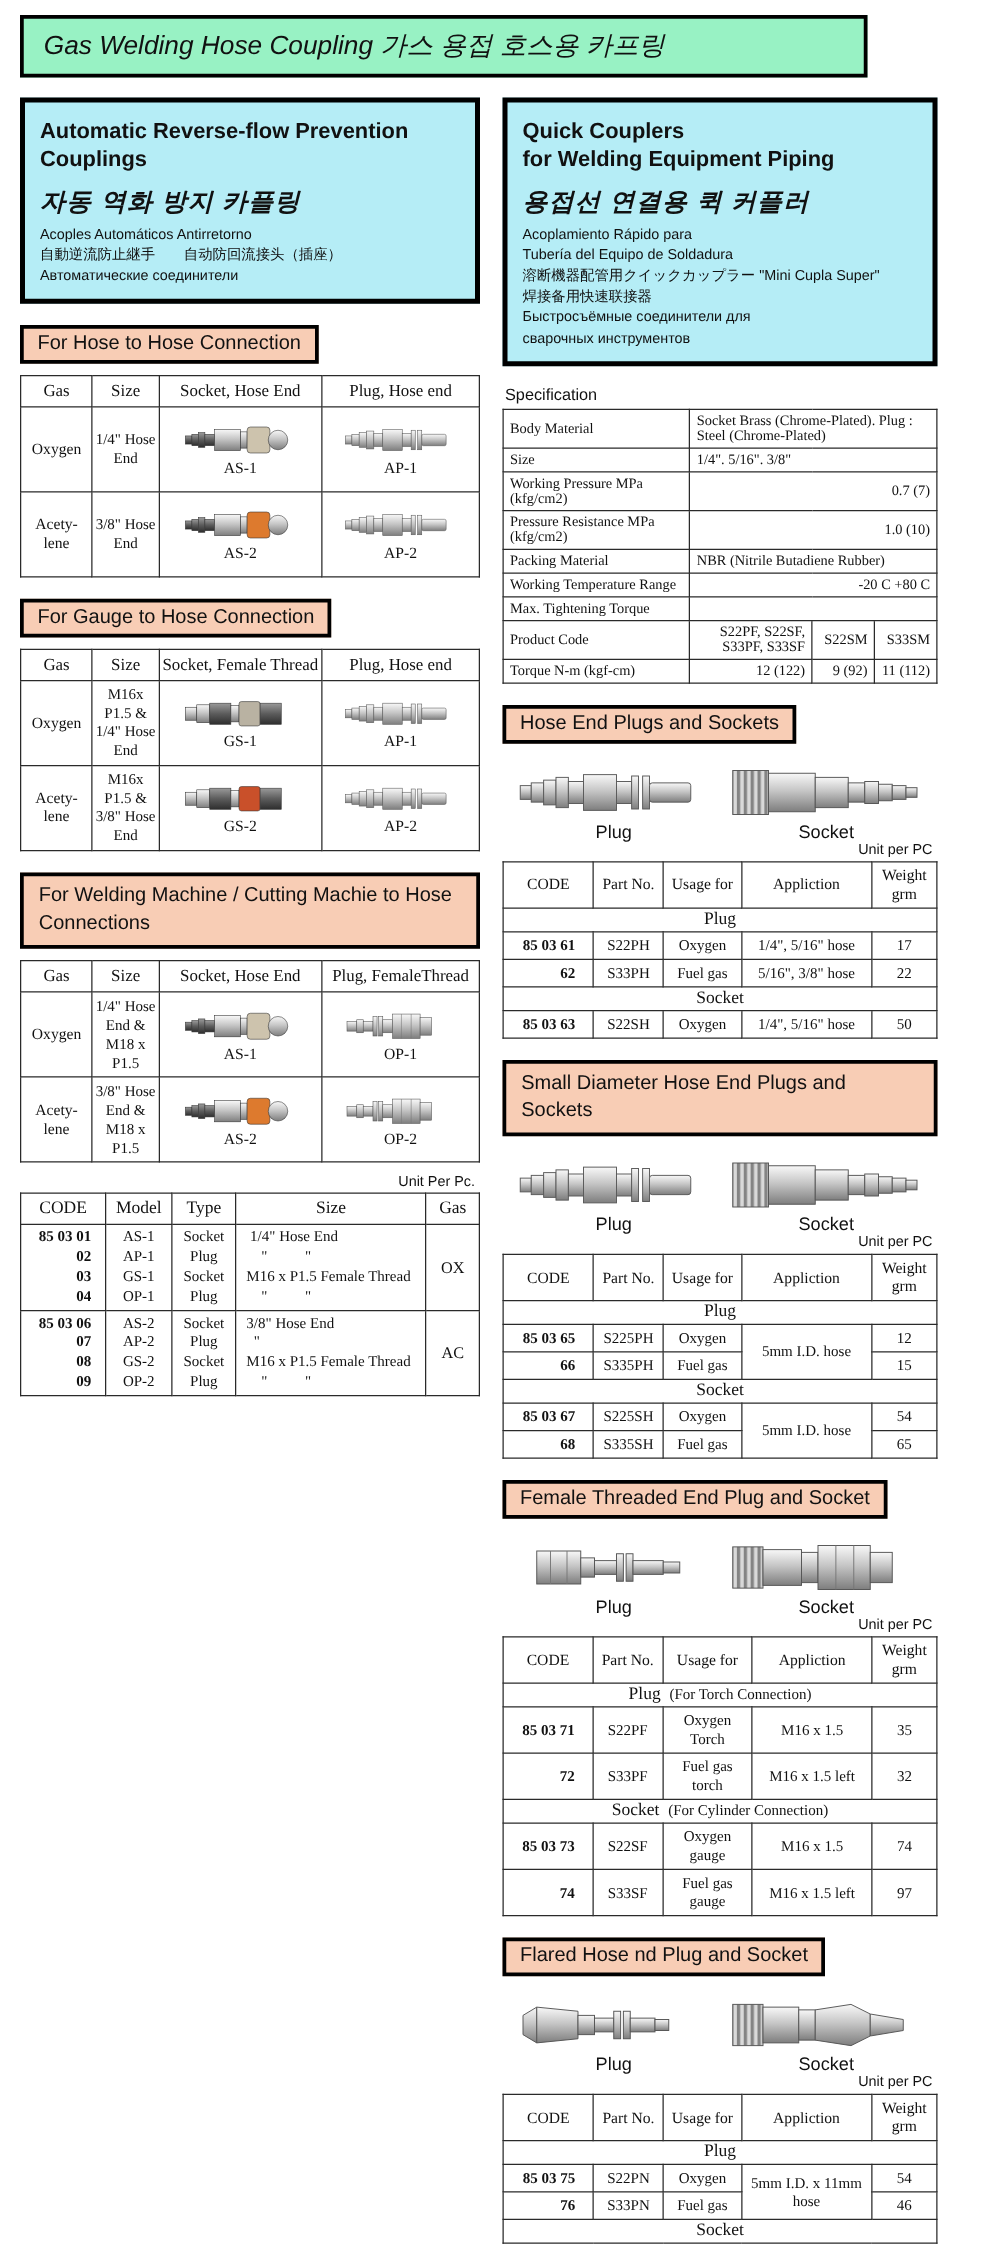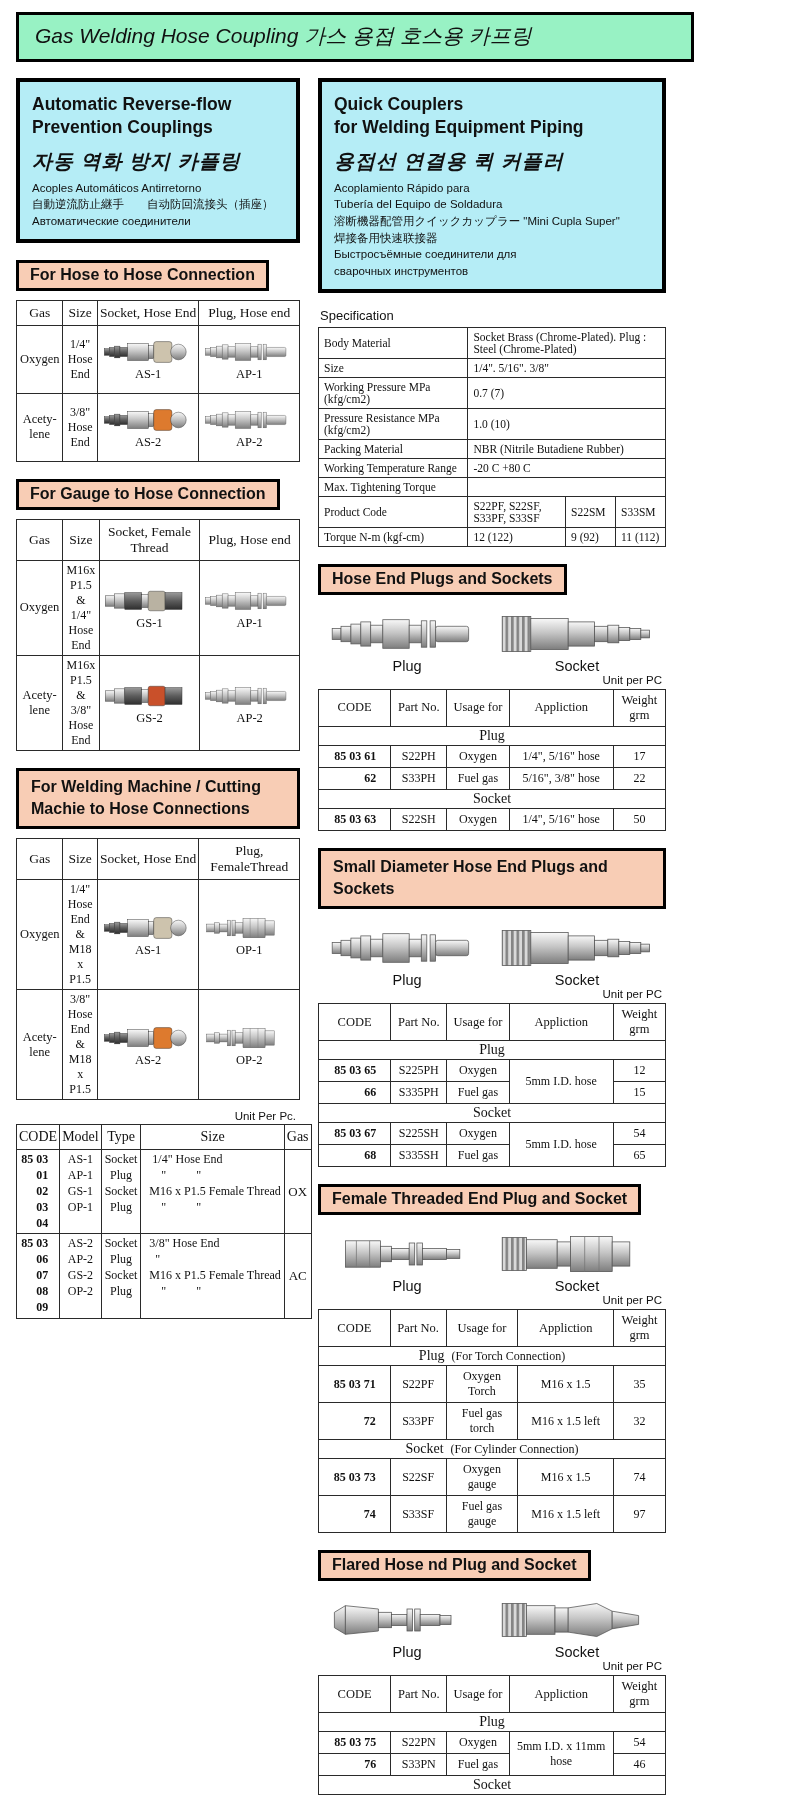--- a/index.html
+++ b/index.html
@@ -10,31 +10,31 @@
   }
   .page { padding: 12px 0 0 16px; width: 716px; }
 
   .hdr {
     background: #98f2c4; border: 3px solid #000;
     padding: 7px 16px 9px; width: 678px;
     font-size: 21px; font-weight: normal; font-style: italic;
   }
 
   .cols { display: flex; gap: 18px; margin-top: 16px; align-items: flex-start; }
-  .col-l { width: 284px; flex: none; }
+  .col-l { width: 368px; flex: none; }
   .col-r { width: 348px; flex: none; }
 
   .infobox { border: 4px solid #000; background: #b5edf6; padding: 11px 12px 9px; }
   .ib-title { font-size: 17.5px; font-weight: bold; line-height: 1.3; }
   .ib-kr { font-size: 20px; font-weight: bold; font-style: italic; margin: 9px 0 5px; letter-spacing: 1px; }
   .ib-sub { font-size: 11.5px; line-height: 1.45; }
 
   .sec {
     display: inline-block; background: #f8cdb5; border: 3px solid #000;
-    padding: 3px 11px 4px; font-size: 16px; font-weight: bold; margin: 17px 0 9px;
+    padding: 3px 11px 4px; font-size: 16px; font-weight: normal; margin: 17px 0 9px;
   }
   .sec.wide { display: block; padding: 5px 12px 6px; line-height: 1.4; }
 
   table { border-collapse: collapse; font-family: Liberation Serif, serif; }
 
   .prod { width: 100%; font-size: 12px; text-align: center; }
   .prod th, .prod td { border: 1.6px solid #2a2a2a; padding: 2px; }
   .prod th { font-weight: 400; font-size: 13.5px; padding: 4px 2px; }
   .prod td.datarow { height: 68px; }
   .prod .gas-c { font-size: 12.5px; }
@@ -49,21 +49,21 @@
   .codes td { vertical-align: top; }
   .codes div { line-height: 1.32; }
   .codes .codecol div { text-align: right; font-weight: bold; padding-right: 8px; }
   .codes .sizecol div { text-align: left; padding-left: 5px; white-space: pre; }
   .codes .gascol { vertical-align: middle; font-size: 13px; }
 
   .spec-label { font-size: 13px; margin: 15px 0 4px 2px; }
   .spec { width: 100%; font-size: 11.5px; }
   .spec td { border: 1.4px solid #2a2a2a; padding: 3px 5px; }
   .spec td.k { text-align: left; }
-  .spec td.v { text-align: left; }
+  .spec td.v { text-align: right; }
   .spec td.vl { text-align: left; }
 
   .parts { width: 100%; font-size: 12px; text-align: center; margin-top: 3px; }
   .parts th, .parts td { border: 1.5px solid #2a2a2a; padding: 3px; }
   .parts th { font-weight: 400; font-size: 12.5px; }
   .parts .group td { font-size: 14px; padding: 1px; }
   .parts .gnote { font-size: 12px; }
   .parts td.code { font-weight: bold; text-align: right; padding-right: 14px; }
 
   .imgrow { display: flex; align-items: flex-end; justify-content: space-around; padding: 8px 4px 0; }

